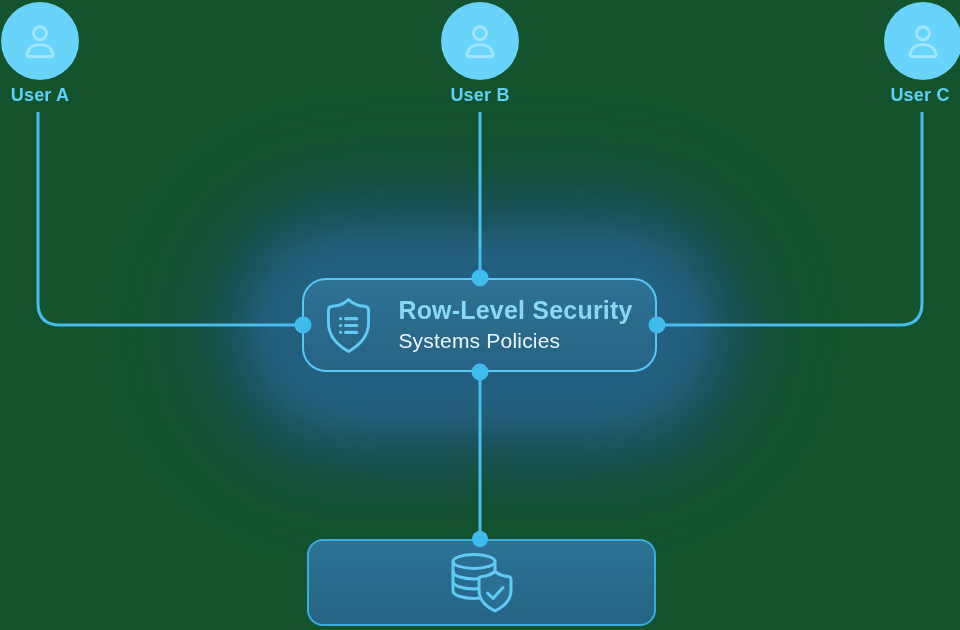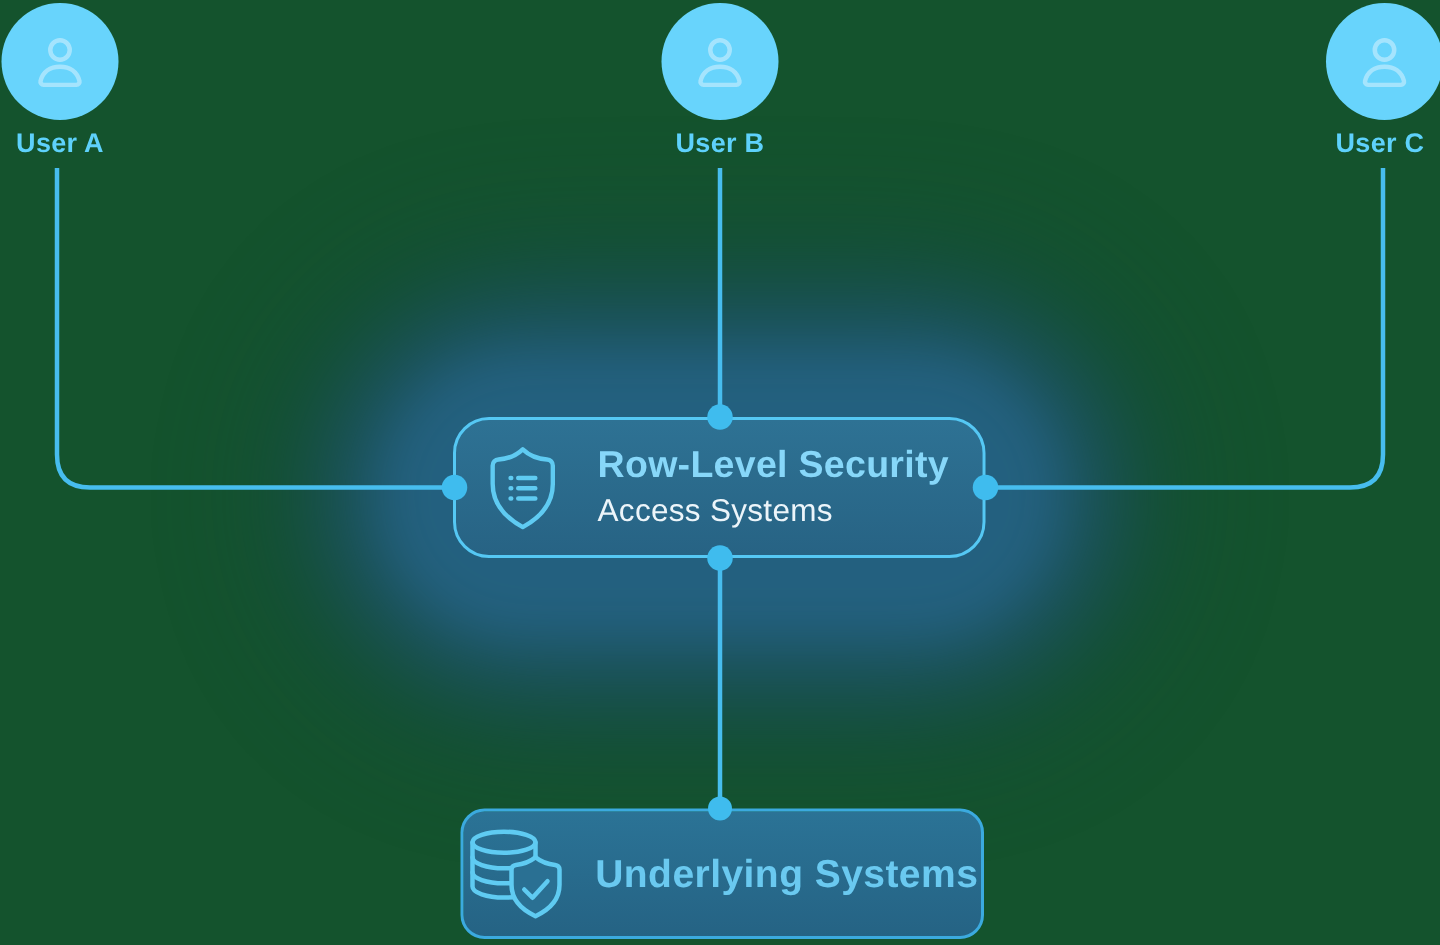--- a/index.html
+++ b/index.html
@@ -88,34 +88,33 @@
     <div class="user-label" style="left:-63px">User C</div>
   </div>
 
   <div class="rls-box">
     <svg width="45" height="57" viewBox="0 0 46 58" fill="none" stroke="#5FCBF2" stroke-width="3" stroke-linecap="round" stroke-linejoin="round">
       <path d="M23 2.5C27.5 6.8 33.5 9 39.5 9.4 41.8 9.6 43.5 11.2 43.5 13.6V26C43.5 40.5 34 49.5 23 55.5 12 49.5 2.5 40.5 2.5 26V13.6C2.5 11.2 4.2 9.6 6.5 9.4 12.5 9 18.5 6.8 23 2.5Z"></path>
       <path d="M14.8 22h.3M20 22h11.5M14.8 29h.3M20 29h11.5M14.8 36h.3M20 36h11.5" stroke-width="3.2"></path>
     </svg>
     <div class="rls-text">
       <div class="rls-title">Row-Level Security</div>
-      <div class="rls-subtitle">Access Systems</div>
+      <div class="rls-subtitle">Systems Policies</div>
     </div>
   </div>
 
   <div class="sys-box">
     <svg width="66" height="62" viewBox="0 0 66 62" fill="none" stroke="#5FCBF2" stroke-width="3" stroke-linecap="round" stroke-linejoin="round">
       <ellipse cx="25" cy="9.5" rx="21" ry="7"></ellipse>
       <path d="M4 9.5V39c0 4.1 9.4 7.4 21 7.4s21-3.3 21-7.4V9.5"></path>
       <path d="M4 19.5c0 4.1 9.4 7.4 21 7.4s21-3.3 21-7.4"></path>
       <path d="M4 29.5c0 4.1 9.4 7.4 21 7.4s21-3.3 21-7.4"></path>
       <path fill="#2A7093" d="M46 19.5c3.7 3 8.4 4.7 13.1 5.1 1.7.15 2.9 1.45 2.9 3.1v10.2c0 10.3-7.6 17-16 20.9-8.4-3.9-16-10.6-16-20.9V27.7c0-1.65 1.2-2.95 2.9-3.1 4.7-.4 9.4-2.1 13.1-5.1z"></path>
       <path d="M38.5 41 44 46.5 54 35.5"></path>
     </svg>
-    <div class="sys-label">Underlying Systems</div>
   </div>
 
   <svg class="dots-layer" width="960" height="630" viewBox="0 0 960 630">
     <g fill="#3FBCEE">
       <circle cx="303" cy="325" r="8.5"></circle>
       <circle cx="657" cy="325" r="8.5"></circle>
       <circle cx="480" cy="278" r="8.5"></circle>
       <circle cx="480" cy="372" r="8.5"></circle>
       <circle cx="480" cy="539" r="8"></circle>
     </g>

